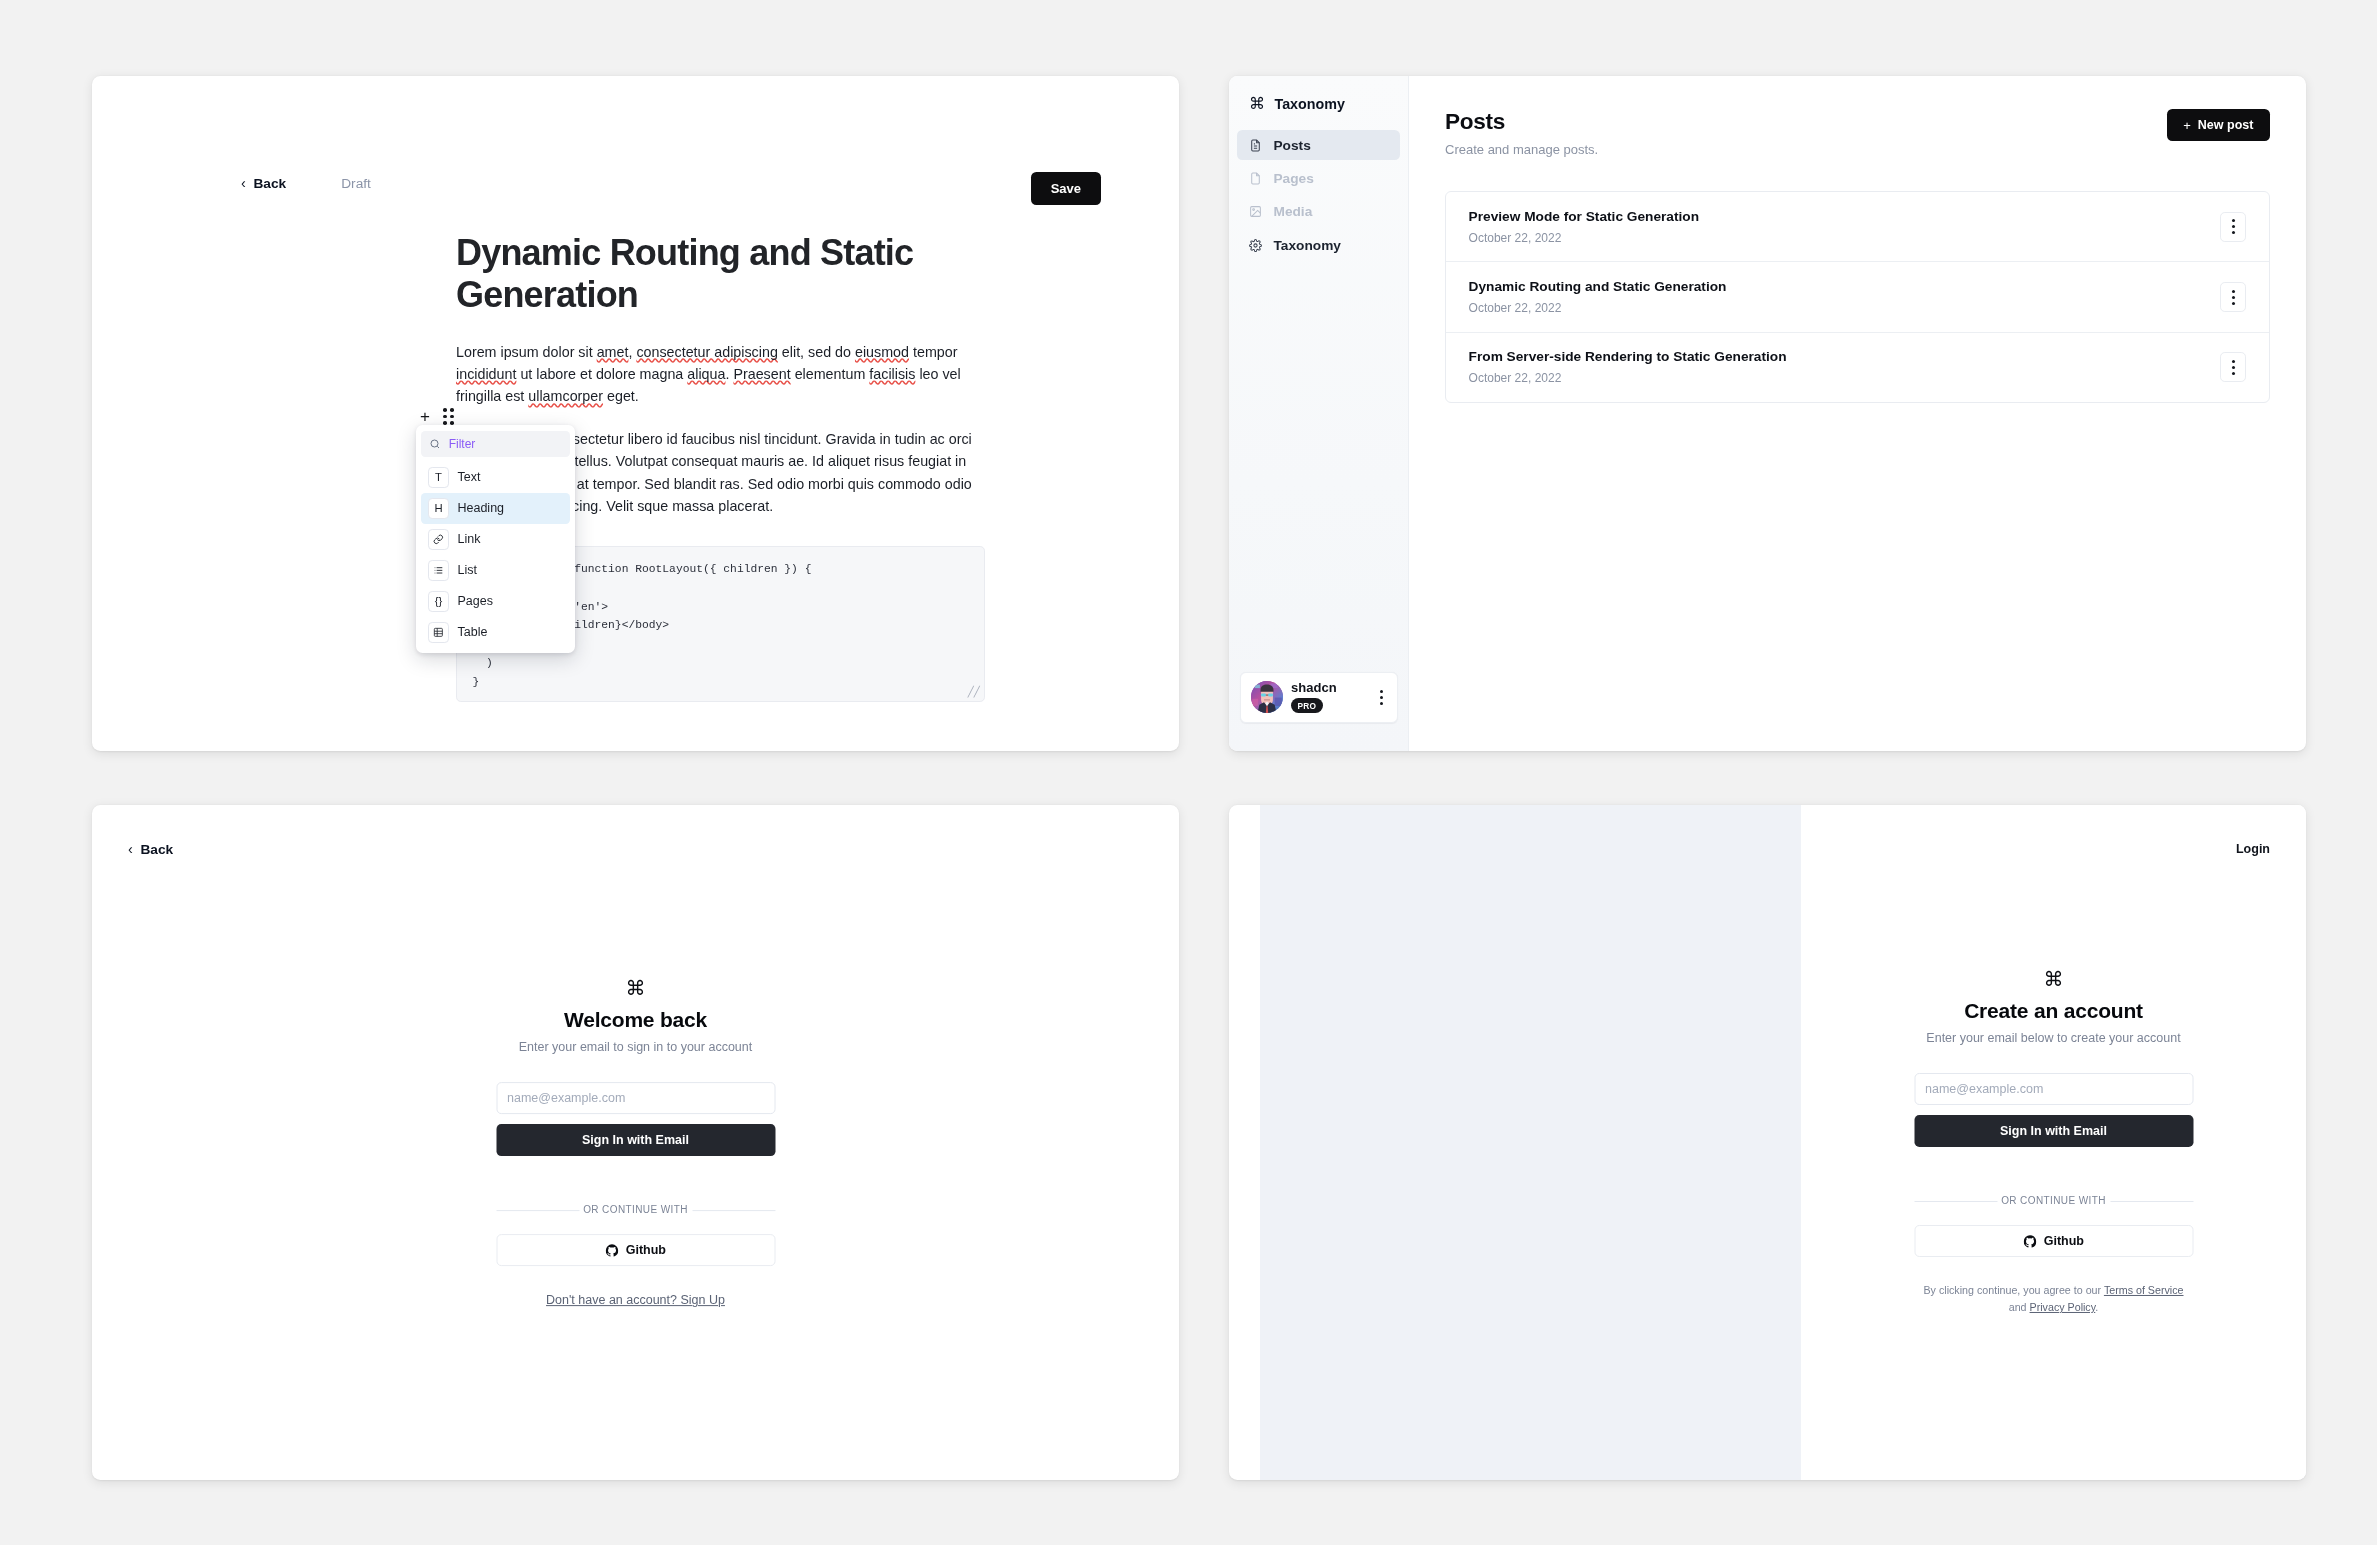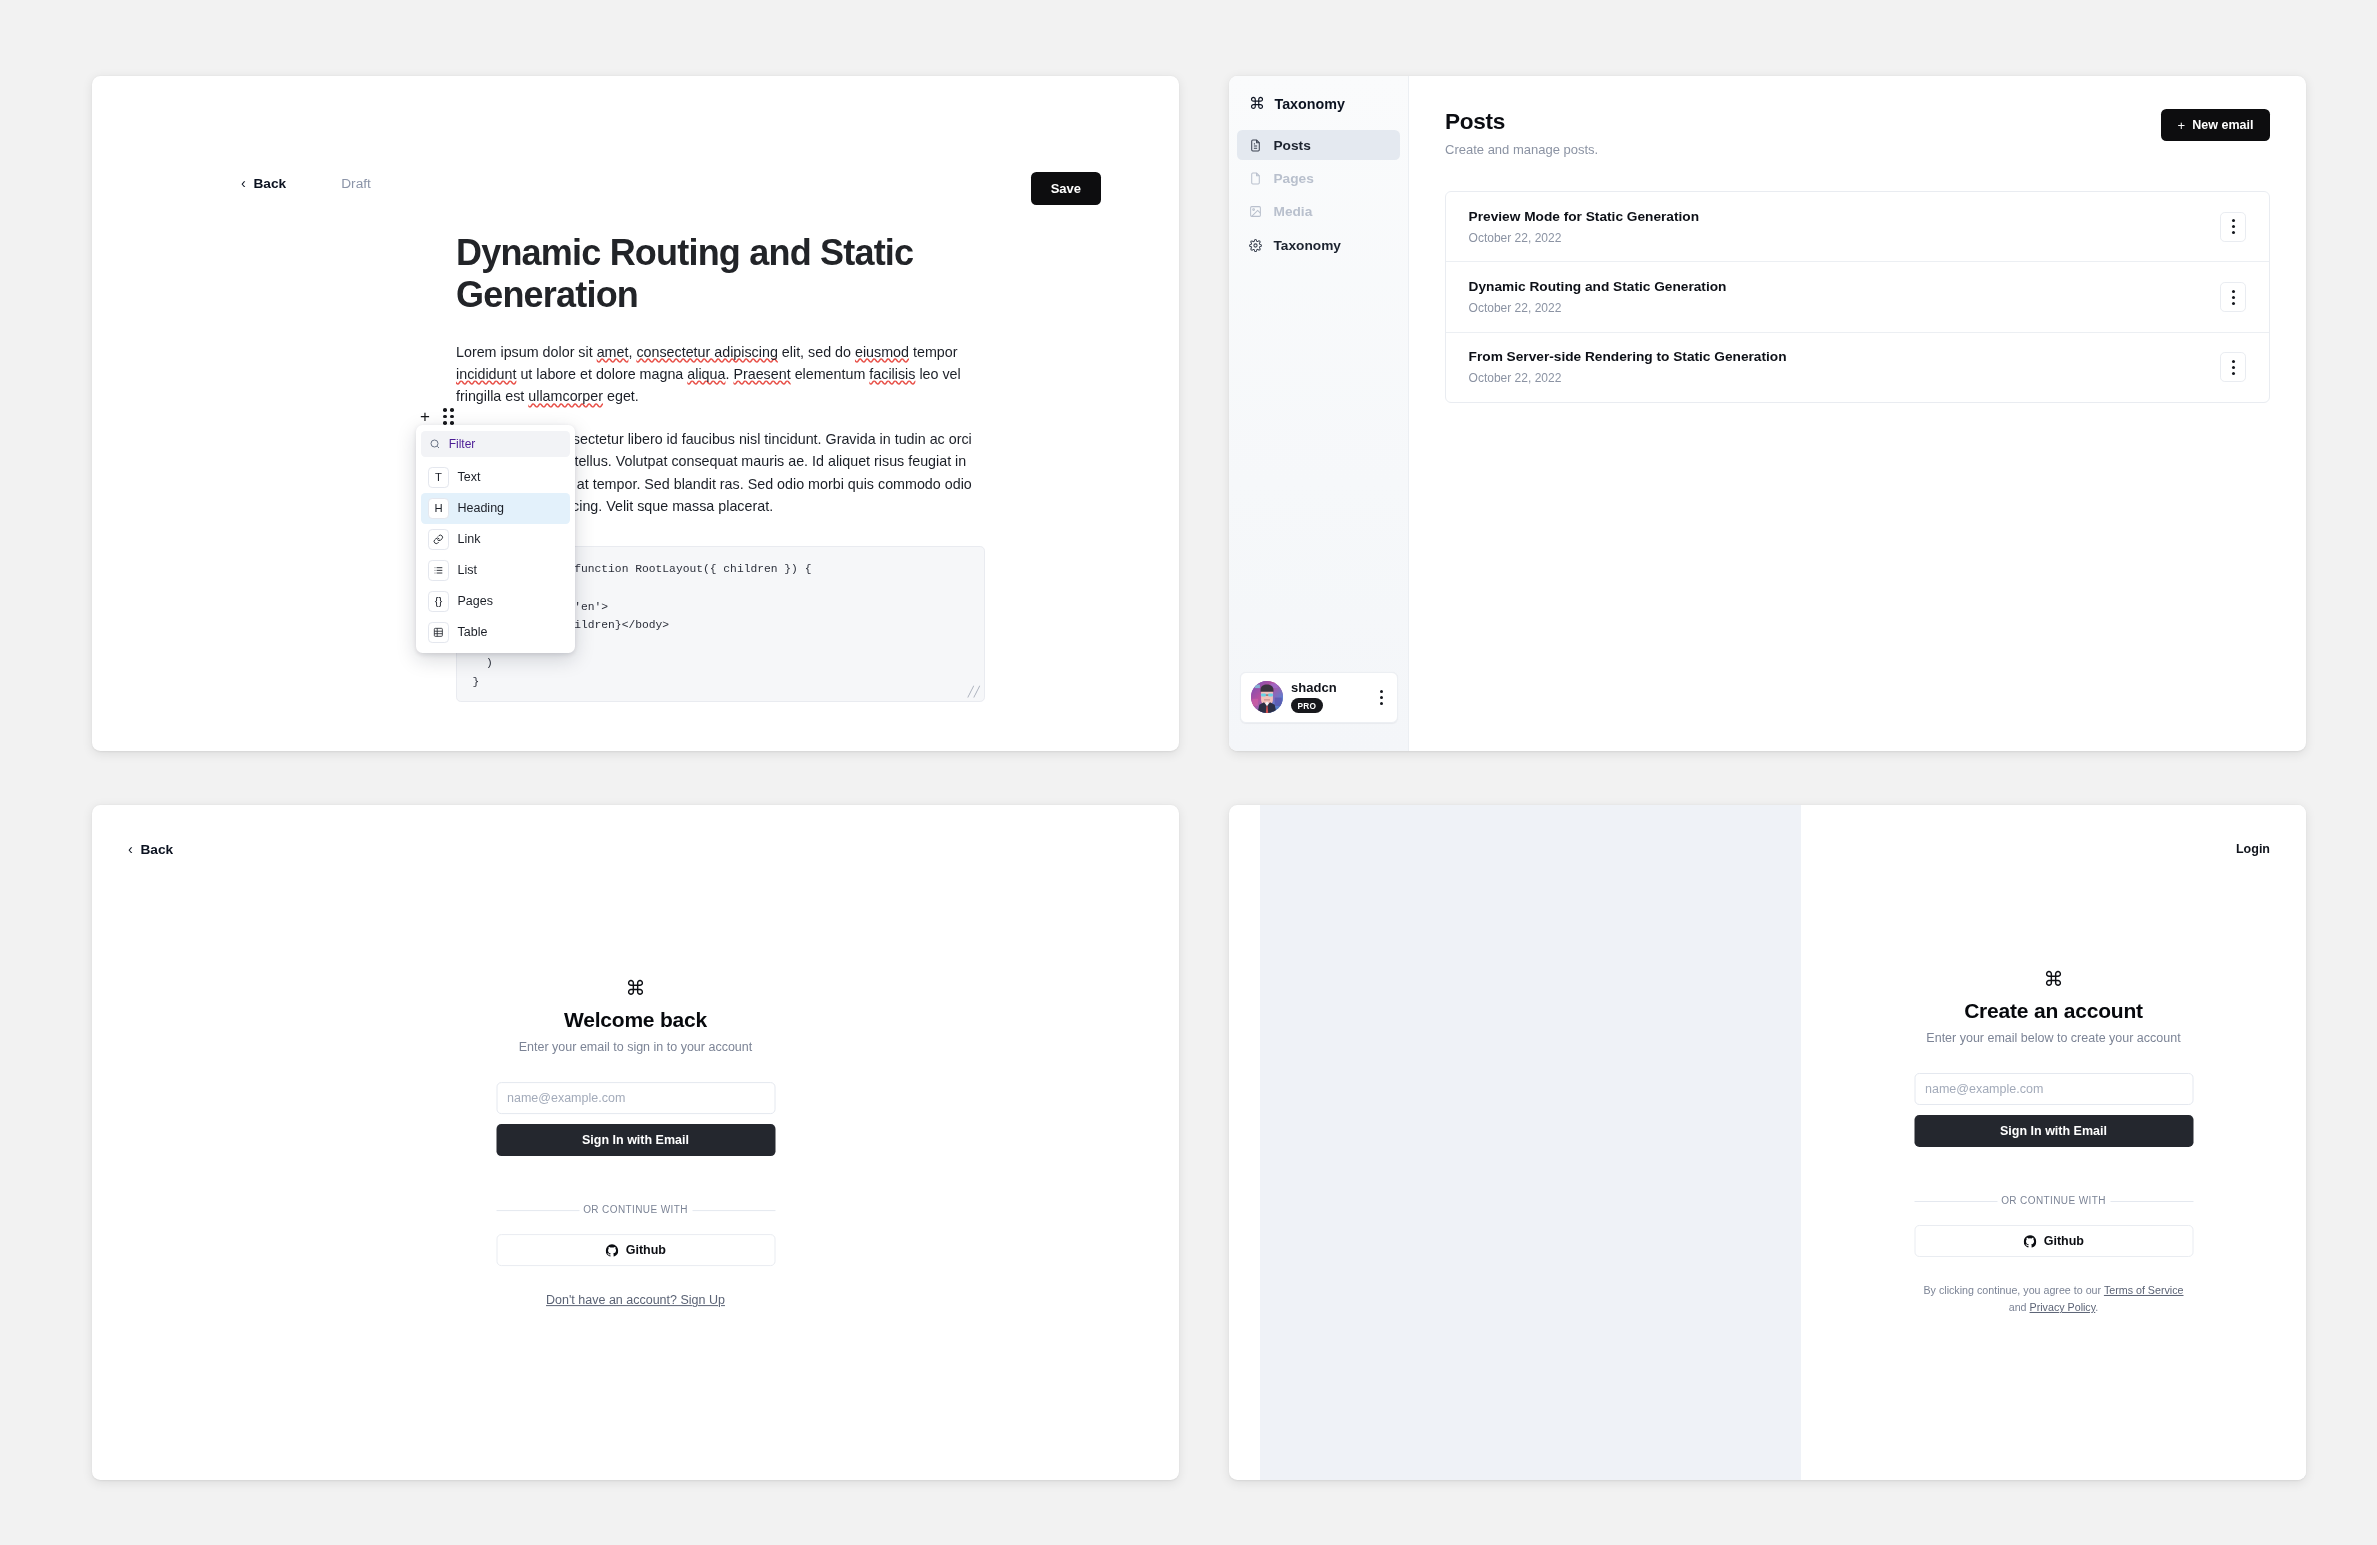--- a/index.html
+++ b/index.html
@@ -60,21 +60,21 @@
   .cmd-menu {
     position: absolute; left: 324px; top: 349px; width: 159px;
     background: #fff; border-radius: 6.5px;
     box-shadow: 0 6px 20px rgba(16,24,40,.17), 0 1.2px 4.2px rgba(16,24,40,.10);
     padding: 6px 5.3px 5.3px 5.3px; z-index: 30;
   }
   .cmd-filter {
     display: flex; align-items: center; gap: 7.7px;
     background: #f2f3f6; border-radius: 4.2px; padding: 6px 7.7px; margin-bottom: 4.8px;
   }
-  .cmd-filter .ph { font-size: 12px; color: #4c1d95; }
+  .cmd-filter .ph { font-size: 12px; color: #8b5cf6; }
   .cmd-item {
     display: flex; align-items: center; gap: 8.3px;
     padding: 4.8px 6.5px; border-radius: 4.2px; cursor: pointer;
   }
   .cmd-item.active { background: #e3f1fb; }
   .cmd-ico {
     width: 21.4px; height: 21.4px; flex: 0 0 21.4px;
     border: 0.6px solid #e4e7ee; border-radius: 4.2px; background: #fff;
     display: flex; align-items: center; justify-content: center;
     font-size: 11.3px; color: #1b1f27;
@@ -384,21 +384,21 @@
       </aside>
 
       <main class="dash-main">
         <div class="dash-head">
           <div>
             <div class="dash-title">Posts</div>
             <div class="dash-sub">Create and manage posts.</div>
           </div>
           <button class="new-post-btn">
             <span class="plus-sm">+</span>
-            <span>New email</span>
+            <span>New post</span>
           </button>
         </div>
 
         <div class="post-list">
           <div class="post-row">
             <div>
               <div class="post-title">Preview Mode for Static Generation</div>
               <div class="post-date">October 22, 2022</div>
             </div>
             <span class="row-menu">

